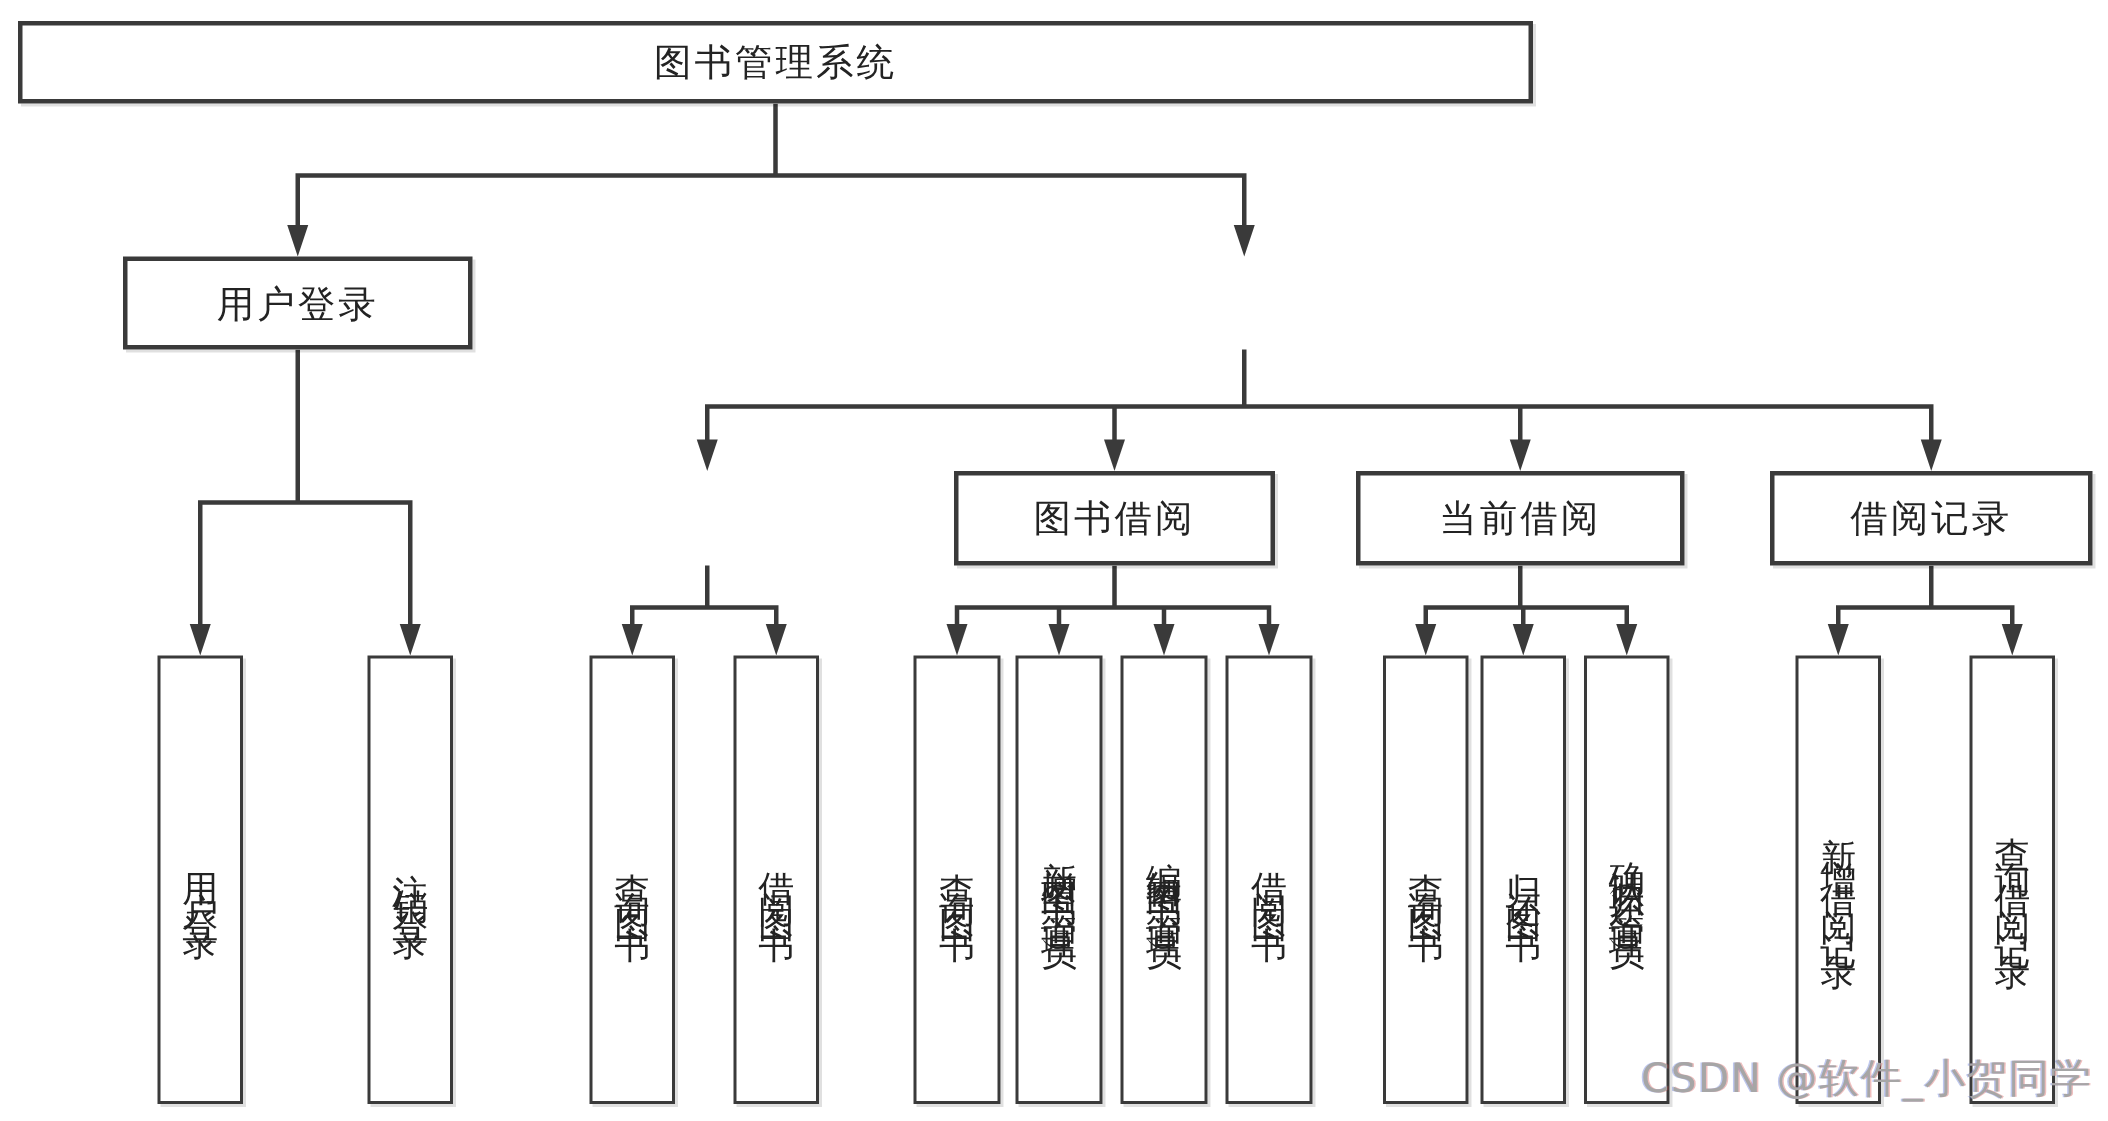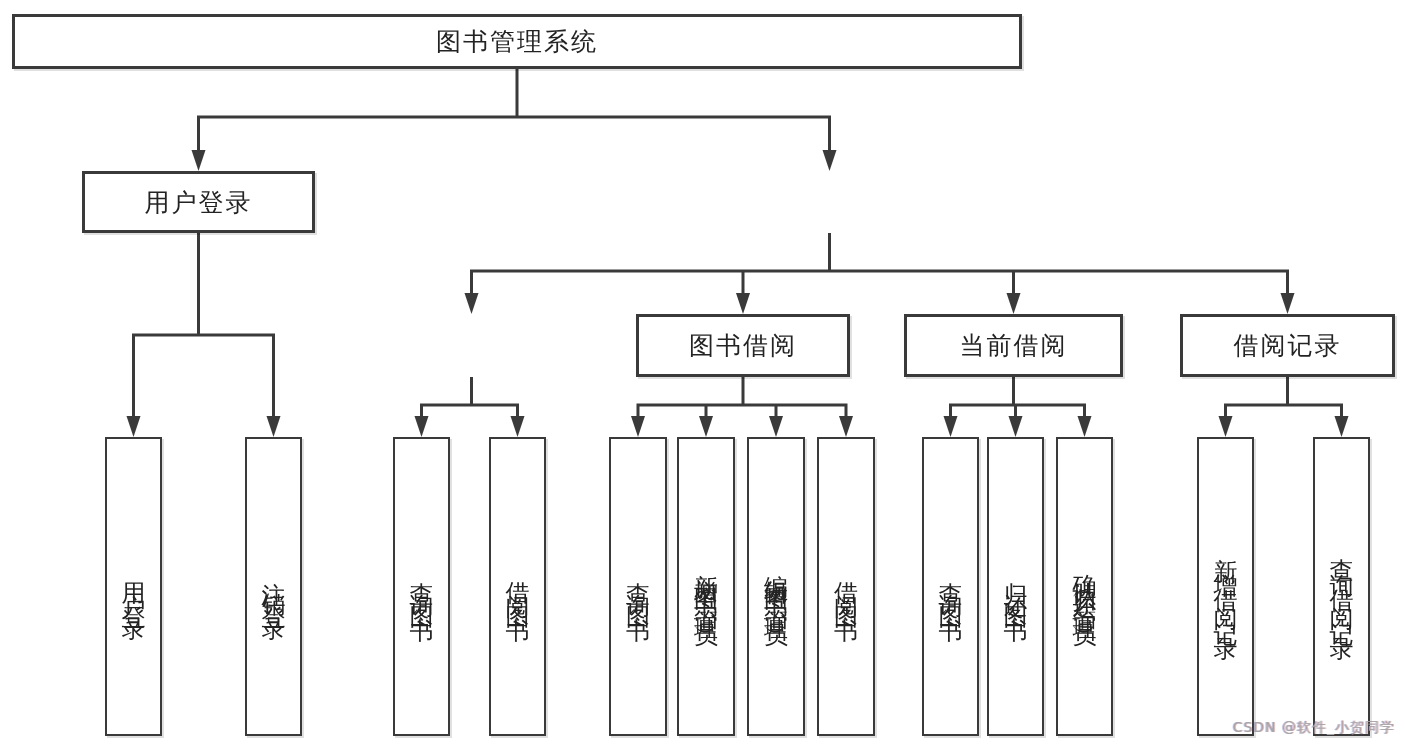--- a/index.html
+++ b/index.html
@@ -49,21 +49,21 @@
     text-orientation: mixed;
     font-size: 24px;
     letter-spacing: 12px;
     line-height: 1;
     white-space: nowrap;
   }
   .watermark {
     position: absolute;
     right: 10px;
     bottom: 10px;
-    font-size: 14px;
+    font-size: 27px;
     color: #a6a6a6;
     letter-spacing: 1px;
     text-shadow: 1px 0 rgba(205,70,70,0.35), -1px 0 rgba(70,95,205,0.35);
     white-space: nowrap;
   }
 </style>
 </head>
 <body>
 
 <div class="stage">

